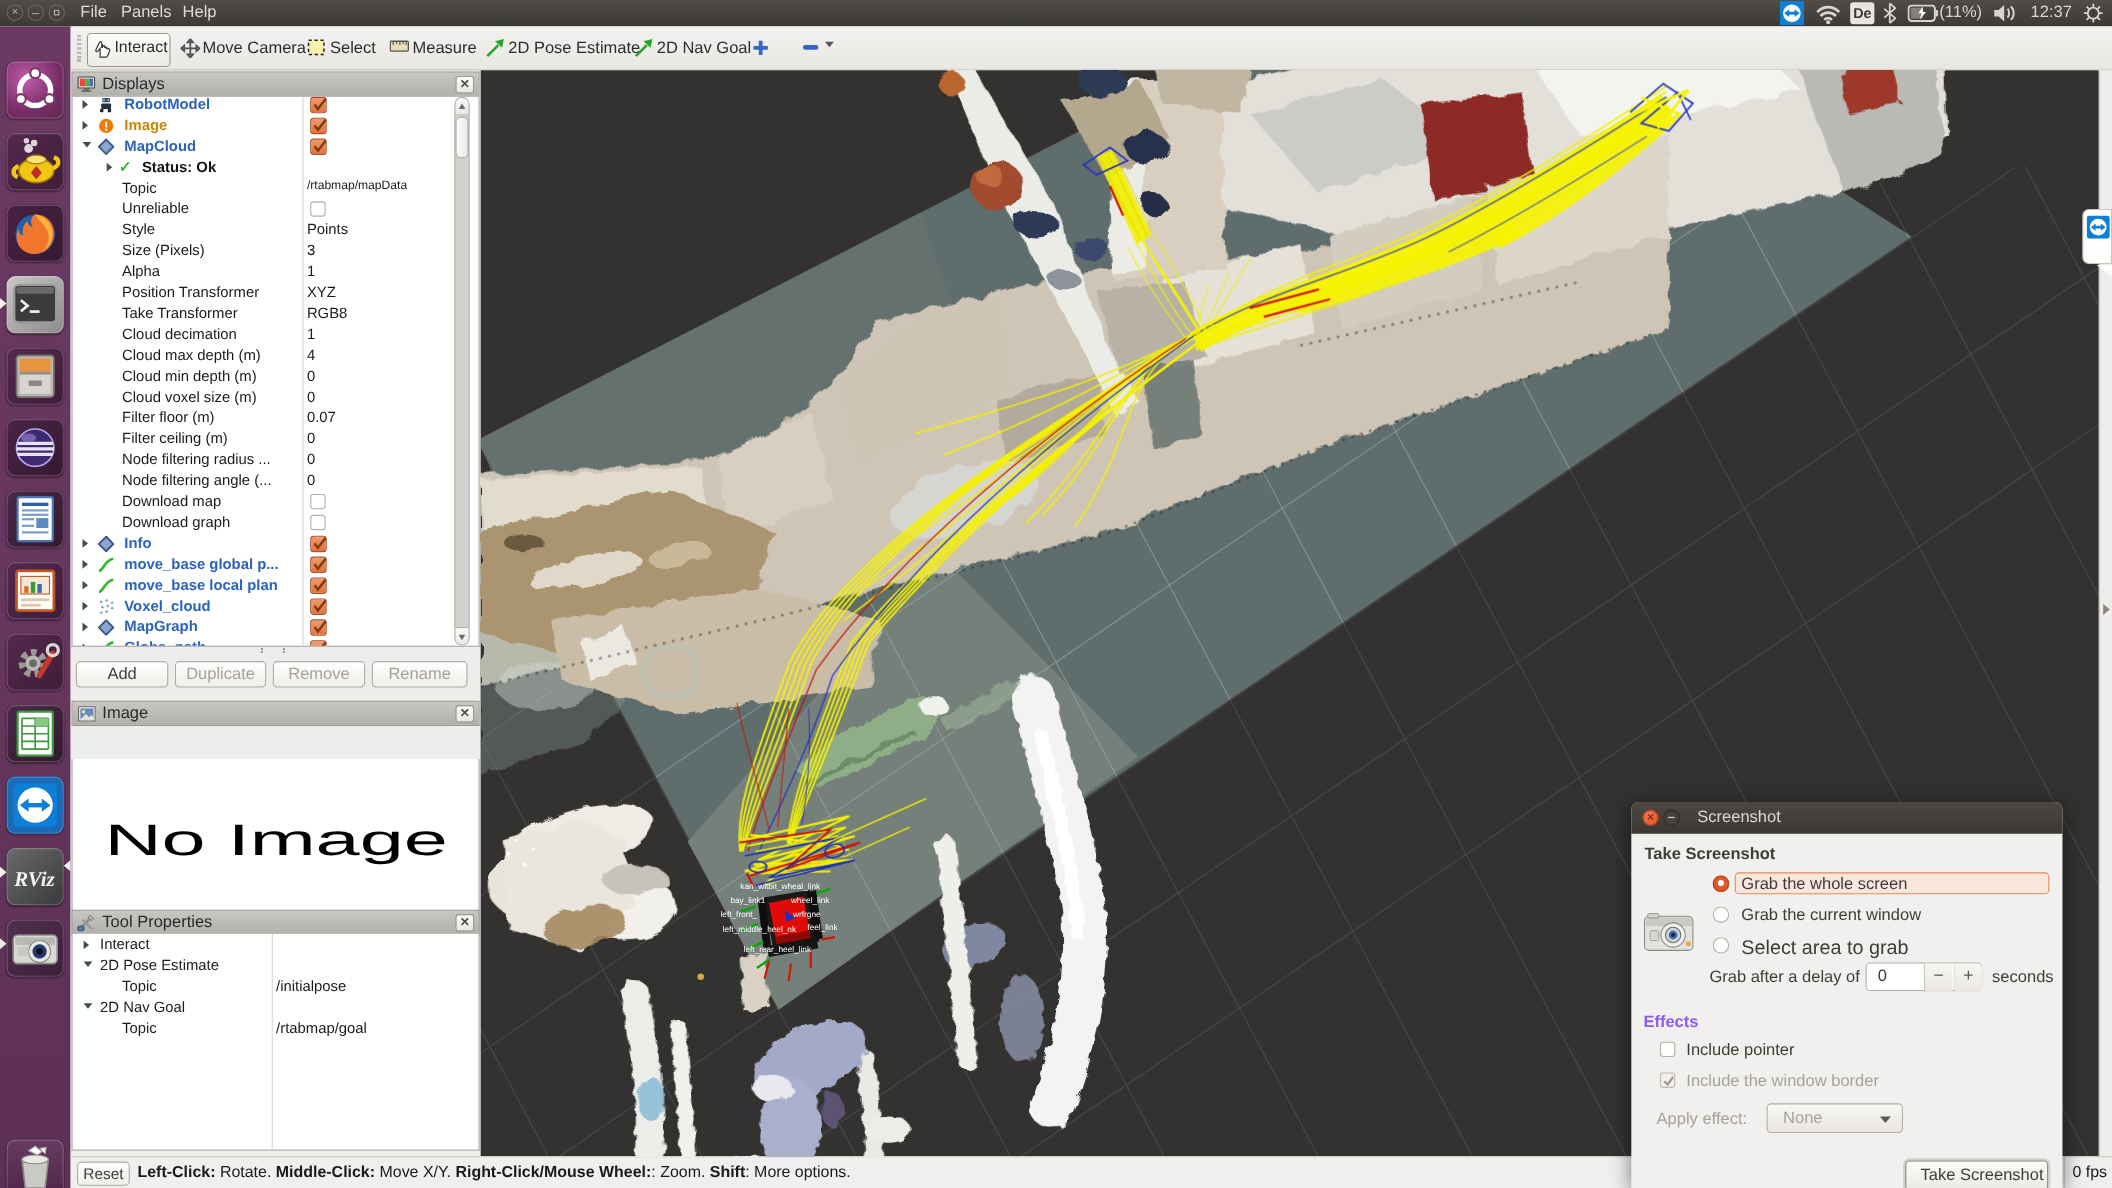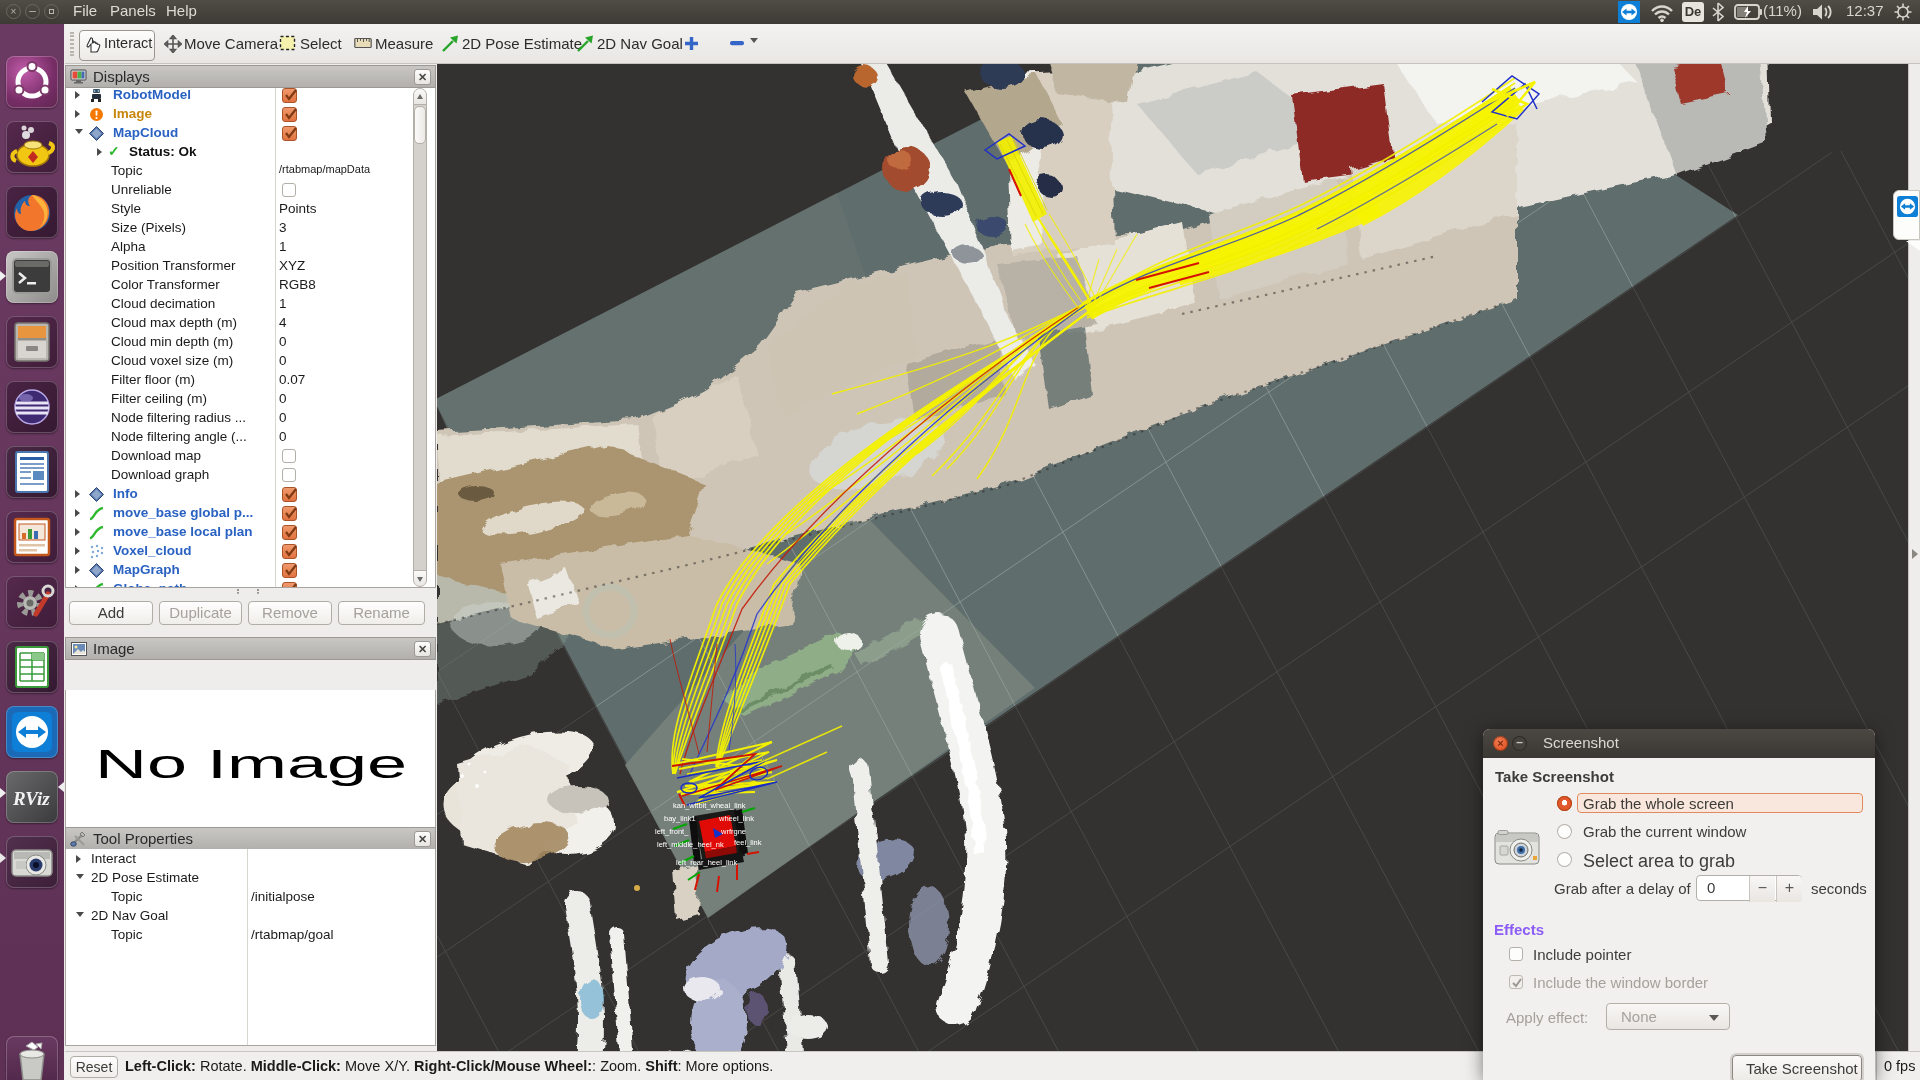--- a/index.html
+++ b/index.html
@@ -307,21 +307,21 @@
       </div>
       <div style="position:absolute;left:0;top:152px;width:348px;height:19px;">
         <span style="position:absolute;left:45px;top:1px;color:#1a1a1a;font-size:13.5px">Alpha</span>
         <span style="position:absolute;left:213px;top:1px;color:#1a1a1a;font-size:13.5px">1</span>
       </div>
       <div style="position:absolute;left:0;top:171px;width:384px;height:19px;">
         <span style="position:absolute;left:45px;top:1px;color:#1a1a1a;font-size:13.5px">Position Transformer</span>
         <span style="position:absolute;left:213px;top:1px;color:#1a1a1a;font-size:13.5px">XYZ</span>
       </div>
       <div style="position:absolute;left:0;top:190px;width:348px;height:19px;">
-        <span style="position:absolute;left:45px;top:1px;color:#1a1a1a;font-size:13.5px">Color Transformer</span>
+        <span style="position:absolute;left:45px;top:1px;color:#1a1a1a;font-size:13.5px">Take Transformer</span>
         <span style="position:absolute;left:213px;top:1px;color:#1a1a1a;font-size:13.5px">RGB8</span>
       </div>
       <div style="position:absolute;left:0;top:209px;width:348px;height:19px;">
         <span style="position:absolute;left:45px;top:1px;color:#1a1a1a;font-size:13.5px">Cloud decimation</span>
         <span style="position:absolute;left:213px;top:1px;color:#1a1a1a;font-size:13.5px">1</span>
       </div>
       <div style="position:absolute;left:0;top:228px;width:348px;height:19px;">
         <span style="position:absolute;left:45px;top:1px;color:#1a1a1a;font-size:13.5px">Cloud max depth (m)</span>
         <span style="position:absolute;left:213px;top:1px;color:#1a1a1a;font-size:13.5px">4</span>
       </div>

